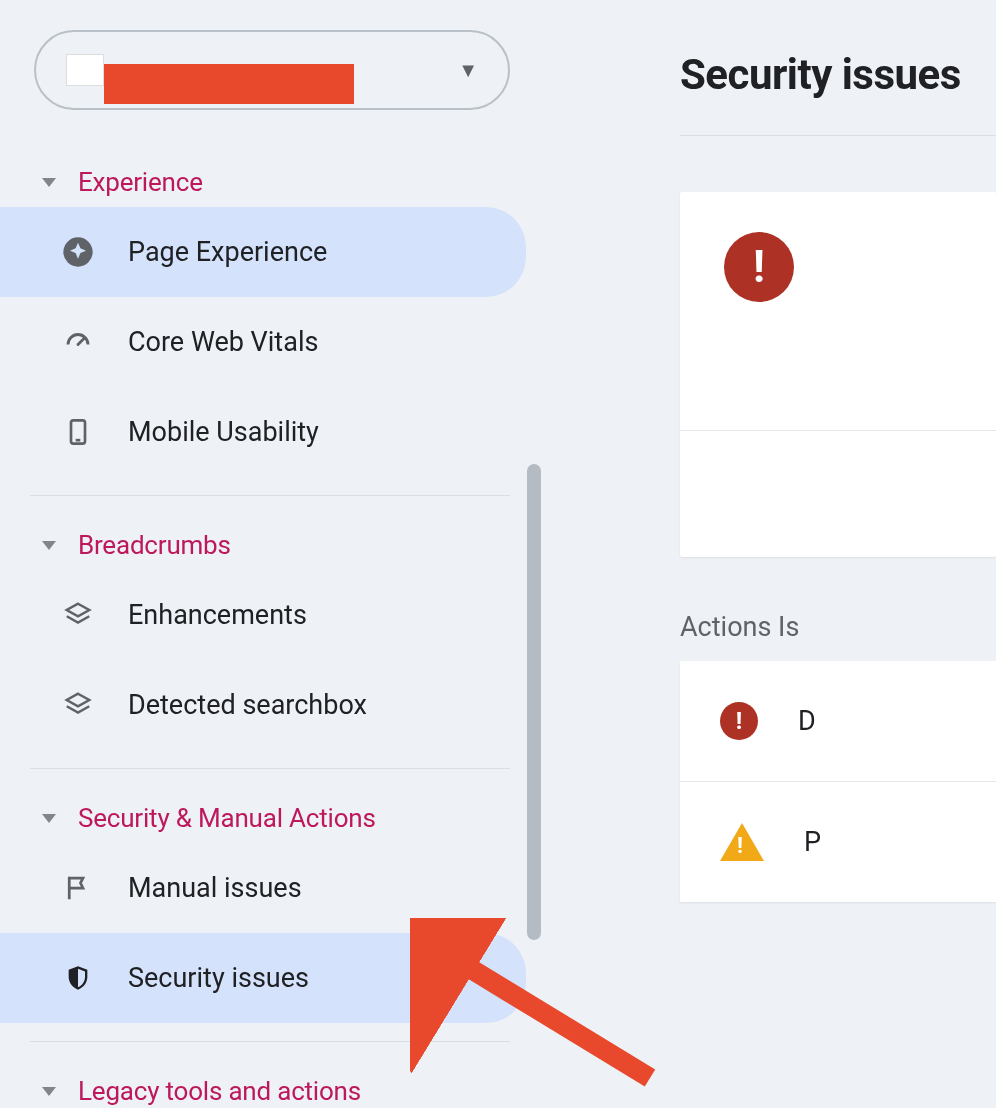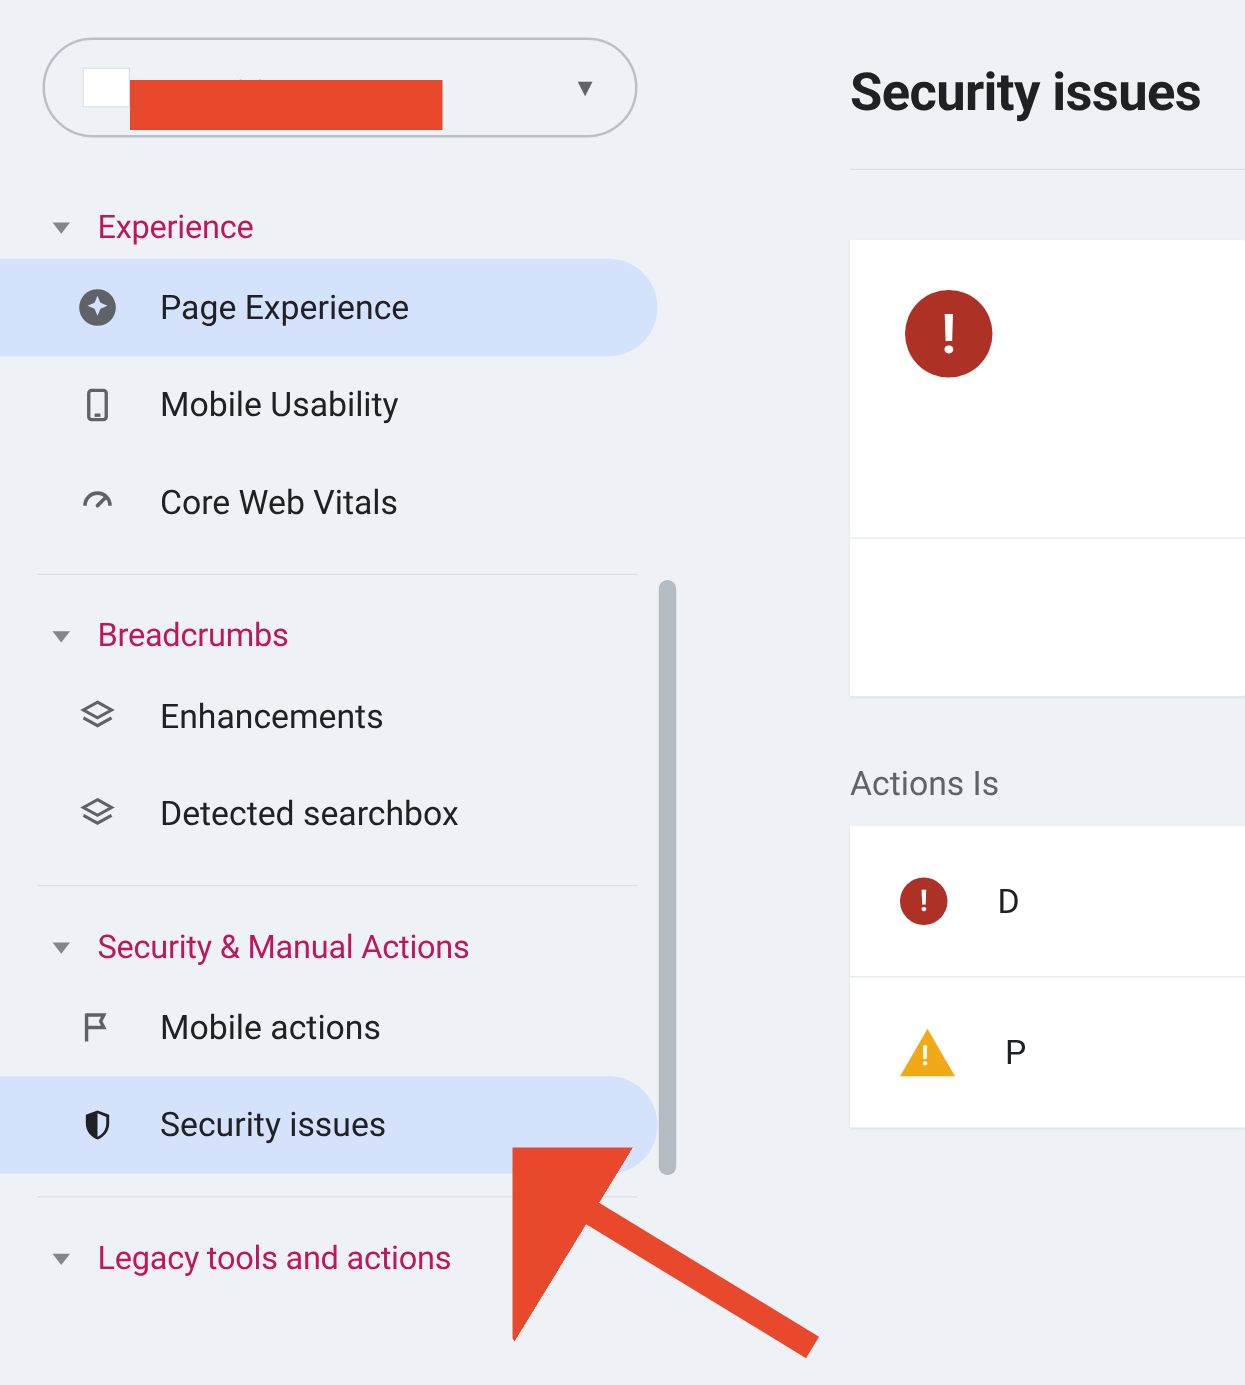--- a/index.html
+++ b/index.html
@@ -69,21 +69,21 @@
   }
   .section-header .tri {
     width: 0; height: 0;
     border-left: 7px solid transparent;
     border-right: 7px solid transparent;
     border-top: 9px solid #80868b;
   }
   .nav-item {
     display: flex;
     align-items: center;
-    height: 78px;
+    height: 90px;
     padding-left: 62px;
     gap: 34px;
     color: #202124;
     font-size: 27px;
     border-top-right-radius: 40px;
     border-bottom-right-radius: 40px;
     margin-right: 14px;
     cursor: pointer;
   }
   .nav-item.active {
@@ -212,35 +212,35 @@
         <span class="icon subtle-icon">
           <svg width="32" height="32" viewBox="0 0 24 24" fill="#5f6368">
               <circle cx="12" cy="12" r="11"></circle>
               <path fill="#d4e2fb" d="M12 5l1.8 4.2L18 11l-4.2 1.8L12 17l-1.8-4.2L6 11l4.2-1.8z"></path>
             </svg>
         </span>
         <span>Page Experience</span>
       </div>
       <div class="nav-item">
         <span class="icon">
+          <svg width="30" height="30" viewBox="0 0 24 24" fill="none" stroke="#5f6368" stroke-width="2.3">
+              <path d="M4 14a8 8 0 1 1 16 0"></path>
+              <path d="M12 14l5-5" stroke-linecap="round"></path>
+            </svg>
+        </span>
+        <span>Core Web Vitals</span>
+      </div>
+      <div class="nav-item">
+        <span class="icon">
           <svg width="28" height="32" viewBox="0 0 24 24" fill="none" stroke="#5f6368" stroke-width="2.3">
               <rect x="6" y="2" width="12" height="20" rx="2"></rect>
               <line x1="10" y1="19" x2="14" y2="19"></line>
             </svg>
         </span>
         <span>Mobile Usability</span>
-      </div>
-      <div class="nav-item">
-        <span class="icon">
-          <svg width="30" height="30" viewBox="0 0 24 24" fill="none" stroke="#5f6368" stroke-width="2.3">
-              <path d="M4 14a8 8 0 1 1 16 0"></path>
-              <path d="M12 14l5-5" stroke-linecap="round"></path>
-            </svg>
-        </span>
-        <span>Core Web Vitals</span>
       </div>
     </div>
 
     <div class="divider"></div>
 
     <div class="section">
       <div class="section-header">
         <span class="tri"></span>
         <span>Breadcrumbs</span>
       </div>
@@ -271,21 +271,21 @@
         <span class="tri"></span>
         <span>Security &amp; Manual Actions</span>
       </div>
       <div class="nav-item">
         <span class="icon">
           <svg width="30" height="30" viewBox="0 0 24 24" fill="none" stroke="#5f6368" stroke-width="2.2">
               <path d="M5 3v18"></path>
               <path d="M5 4h11l-2 4 2 4H5"></path>
             </svg>
         </span>
-        <span>Mobile actions</span>
+        <span>Manual issues</span>
       </div>
       <div class="nav-item active">
         <span class="icon">
           <svg width="28" height="32" viewBox="0 0 24 24">
               <path fill="#202124" d="M12 2l8 3v6c0 5-3.4 9.4-8 11-4.6-1.6-8-6-8-11V5l8-3z"></path>
               <path fill="#d4e2fb" d="M12 4v16c3.6-1.5 6-5 6-9V6.5L12 4z"></path>
             </svg>
         </span>
         <span>Security issues</span>
       </div>

